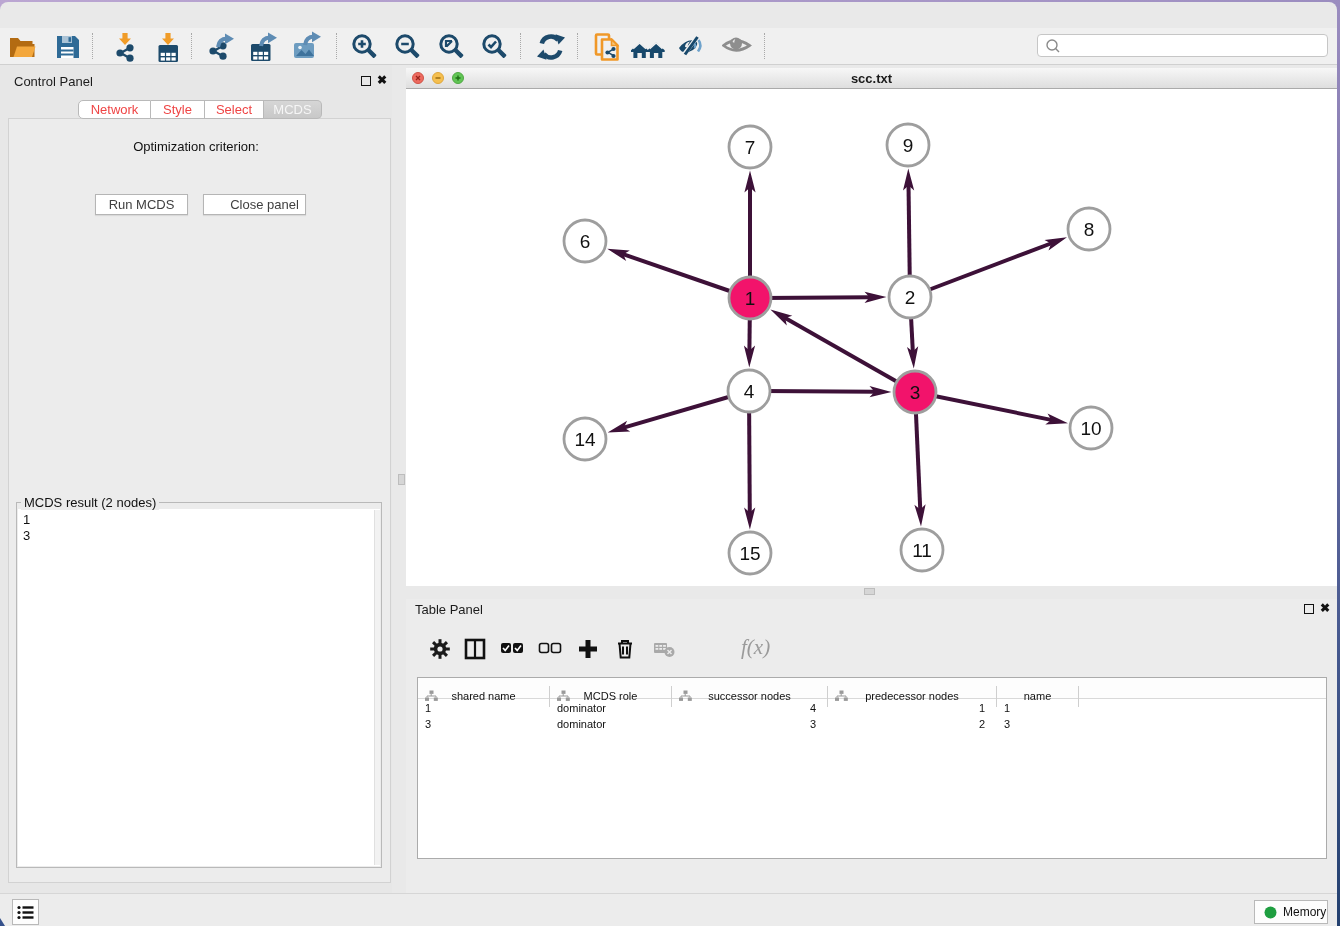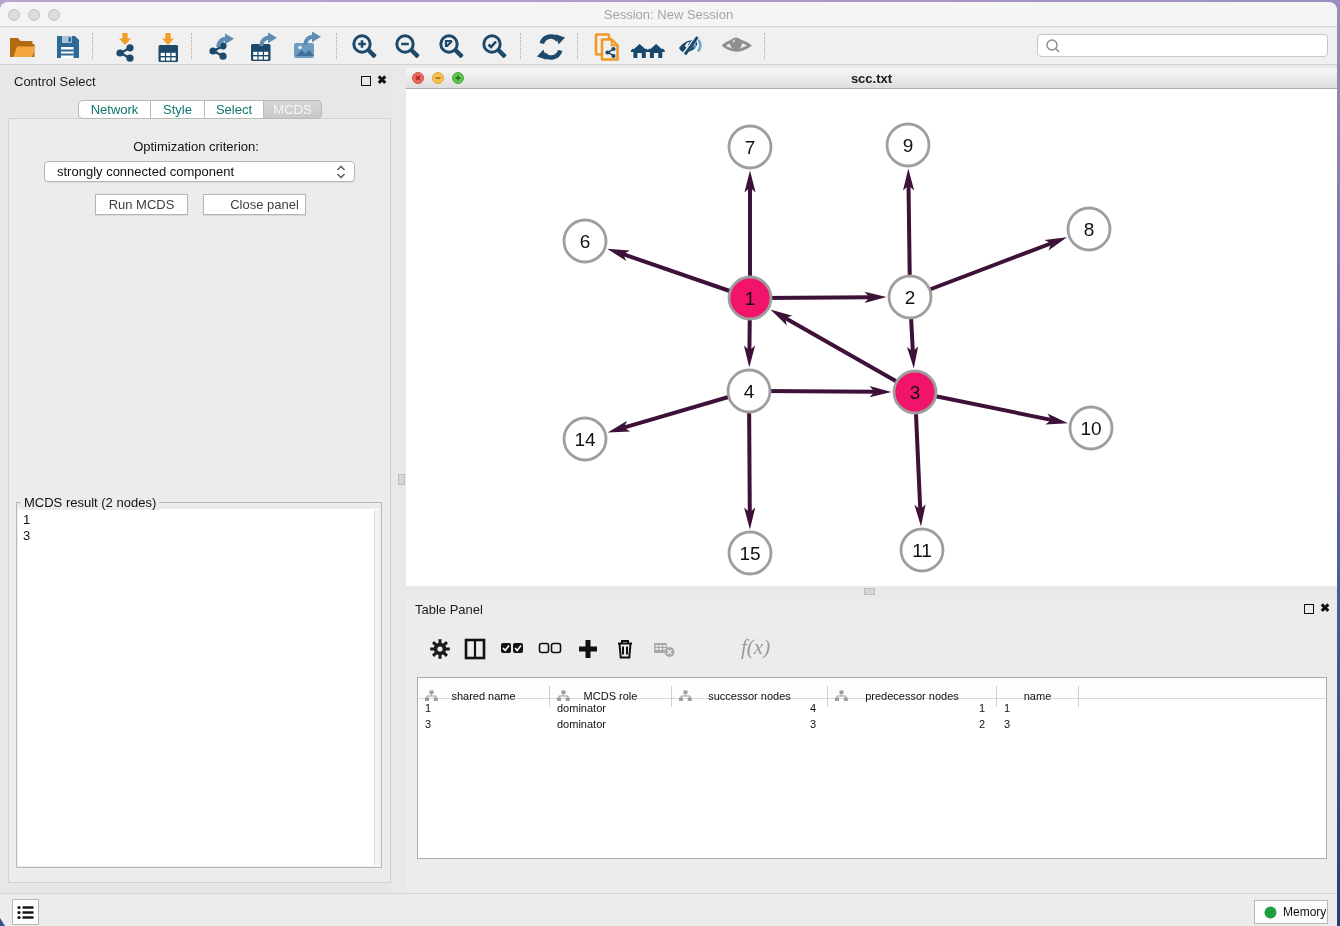--- a/index.html
+++ b/index.html
@@ -14,21 +14,21 @@
 #toolbar { position:absolute; left:0; top:26px; width:100%; height:37px; background:#f0f0f0; border-bottom:1px solid #d0d0d0; }
 .tbi { position:absolute; top:3px; }
 .tbsep { position:absolute; top:5px; height:26px; border-left:1px dotted #a9a9a9; }
 #searchbox { position:absolute; left:1037px; top:6px; width:291px; height:23px; background:#fff; border:1px solid #c6c6c6; border-radius:4px; }
 
 #cp { position:absolute; left:0; top:63px; width:392px; height:828px; background:#e7e7e7; }
 #cp-head { position:absolute; left:14px; top:9px; font-size:13px; color:#1c1c1c; }
 .panehdr-ico { position:absolute; font-size:12px; color:#111; }
 #cp-inner { position:absolute; left:8px; top:53px; width:383px; height:765px; background:#ececec; border:1px solid #d2d2d2; }
 .segtabs { position:absolute; display:flex; height:19px; }
-.seg { height:19px; line-height:18px; text-align:center; font-size:13px; background:#fff; color:#0f766e; border-top:1px solid #b9b9b9; border-bottom:1px solid #b9b9b9; border-right:1px solid #b9b9b9; }
+.seg { height:19px; line-height:18px; text-align:center; font-size:13px; background:#fff; color:#ef4444; border-top:1px solid #b9b9b9; border-bottom:1px solid #b9b9b9; border-right:1px solid #b9b9b9; }
 .seg.first { border-left:1px solid #b9b9b9; border-radius:5px 0 0 5px; }
 .seg.last { border-radius:0 5px 5px 0; }
 .seg.sel { background:linear-gradient(#d6d6d6,#c8c8c8); color:#f6f6f6; }
 .segtabs.tall { height:22px; }
 .segtabs.tall .seg { height:22px; line-height:21px; }
 #opt-label { position:absolute; left:0; top:74px; width:392px; text-align:center; font-size:13px; color:#111; }
 #combo { position:absolute; left:44px; top:96px; width:311px; height:21px; background:#fff; border:1px solid #b5b5b5; border-radius:4px; font-size:13px; color:#111; line-height:19px; padding-left:12px; box-shadow:0 1px 1px rgba(0,0,0,0.08); }
 .btn { position:absolute; height:21px; background:#fff; border:1px solid #b5b5b5; border-radius:0; font-size:13px; color:#404040; text-align:center; line-height:19px; box-shadow:0 1px 1px rgba(0,0,0,0.08); }
 #fieldset { position:absolute; left:16px; top:437px; width:366px; height:366px; border:1px solid #b9b9b9; }
 #fieldset-label { position:absolute; left:21px; top:430px; z-index:3; background:#ececec; padding:0 3px; font-size:13px; color:#111; }
@@ -48,26 +48,20 @@
 .td { position:absolute; font-size:11px; color:#111; height:16px; line-height:16px; }
 
 
 #status { position:absolute; left:0; top:891px; width:1337px; height:44px; background:#ececec; border-top:1px solid #d6d6d6; }
 #listbtn { position:absolute; left:12px; top:5px; width:27px; height:26px; background:#fdfdfd; border:1px solid #b9b9b9; }
 #membtn { position:absolute; left:1254px; top:6px; width:74px; height:24px; background:#fdfdfd; border:1px solid #b9b9b9; font-size:12px; color:#111; }
 </style>
 </head>
 <body>
 <div id="win">
-  <div id="titlebar">
-    <div class="tl" style="left:8px;"></div>
-    <div class="tl" style="left:28px;"></div>
-    <div class="tl" style="left:48px;"></div>
-    <div id="title-text">Session: New Session</div>
-  </div>
   <div id="toolbar">
     <div class="tbsep" style="left:92px;"></div>
       <div class="tbsep" style="left:191px;"></div>
       <div class="tbsep" style="left:336px;"></div>
       <div class="tbsep" style="left:520px;"></div>
       <div class="tbsep" style="left:577px;"></div>
       <div class="tbsep" style="left:764px;"></div>
     <svg class="tbi" width="32" height="32" viewBox="0 0 32 32" style="left:7px;">
         <path d="M3 7 h8 l2.5 3 h12 v4 H3 z" fill="#b36b12"></path>
         <path d="M3 26 V10 h10 l2.5 3 h12 V26 z" fill="#b36b12"></path>
@@ -206,37 +200,31 @@
         <path d="M10.5 11 Q11 8.8 13.3 8 Q12.2 10 12.3 11.8 z" fill="#ededed"></path>
       </svg>
     <div id="searchbox">
         <svg width="18" height="18" viewBox="0 0 18 18" style="position:absolute;left:6px;top:2px;">
           <circle cx="8" cy="8" r="5" fill="none" stroke="#8a8a8a" stroke-width="1.4"></circle>
           <line x1="11.6" y1="11.6" x2="15" y2="15" stroke="#8a8a8a" stroke-width="1.4"></line>
         </svg>
       </div>
   </div>
   <div id="cp">
-    <div id="cp-head">Control Select</div>
+    <div id="cp-head">Control Panel</div>
     <div style="position:absolute;left:361px;top:11px;width:10px;height:10px;border:1.6px solid #111;"></div>
     <div class="panehdr-ico" style="left:377px; top:8px; font-weight:bold;">✖</div>
     <div id="cp-inner"></div>
     <div class="segtabs" style="left:78px; top:35px;">
       <div class="seg first" style="width:73px;">Network</div>
       <div class="seg" style="width:54px;">Style</div>
       <div class="seg" style="width:59px;">Select</div>
       <div class="seg sel last" style="width:58px;">MCDS</div>
     </div>
     <div id="opt-label">Optimization criterion:</div>
-    <div id="combo">strongly connected component
-      <svg width="10" height="14" viewBox="0 0 10 14" style="position:absolute;right:8px;top:3px;">
-          <path d="M1.5 5 L5 1.5 L8.5 5" fill="none" stroke="#666" stroke-width="1.6"></path>
-          <path d="M1.5 9 L5 12.5 L8.5 9" fill="none" stroke="#666" stroke-width="1.6"></path>
-        </svg>
-    </div>
     <div class="btn" style="left:95px; top:129px; width:93px;">Run MCDS</div>
     <div class="btn" style="left:203px; top:129px; width:103px;padding-left:20px;">Close panel</div>
     <div id="fieldset"></div>
     <div id="fieldset-label">MCDS result (2 nodes)</div>
     <div id="fs-text">1<br>3</div>
     <div id="fs-scroll"></div>
   </div>
   <div id="net">
     <div id="net-title">
       <div class="nl" style="left:6px; background:#ed6a5f; border:1px solid #ce5347;">

